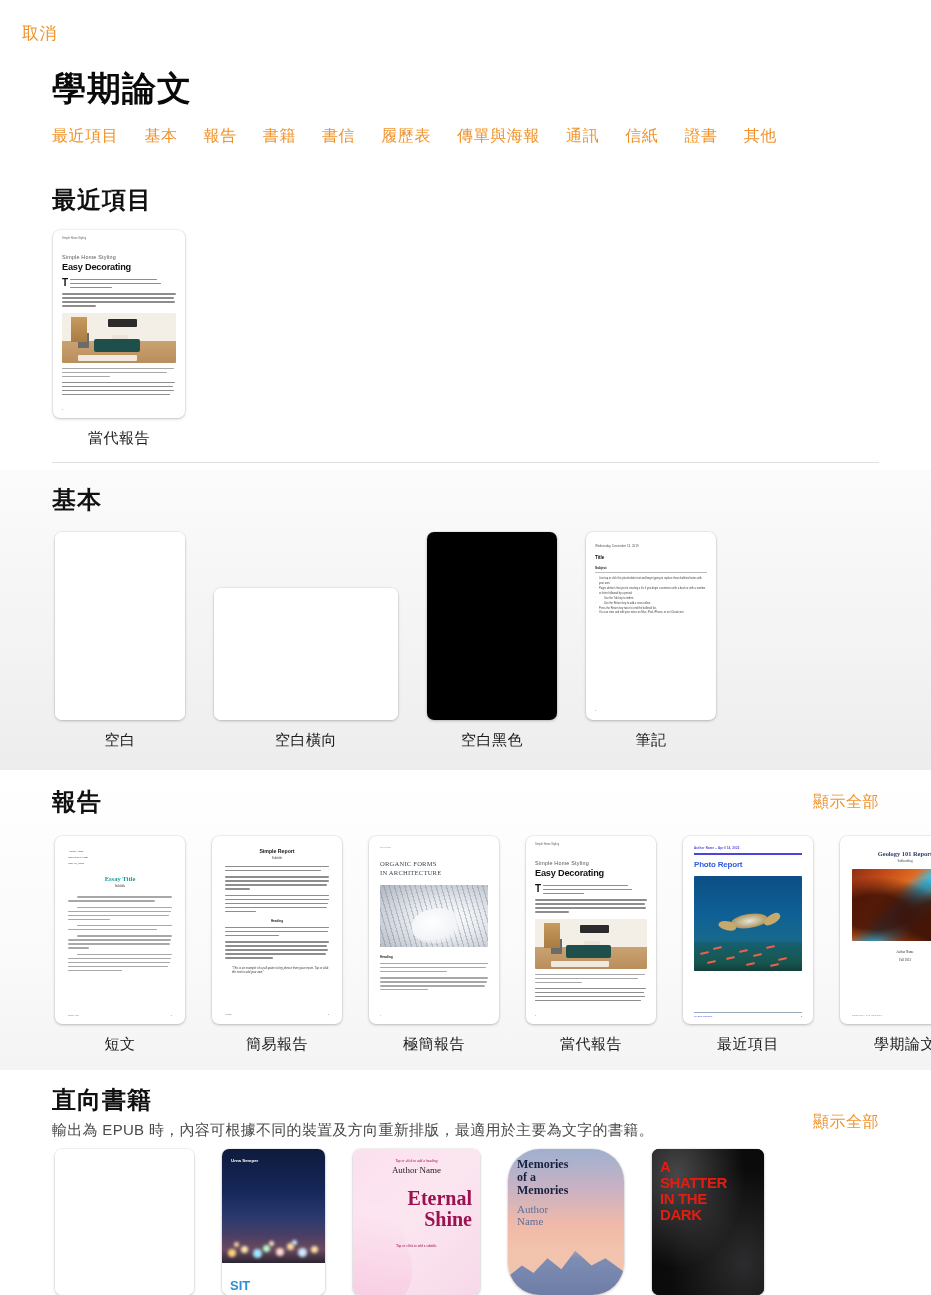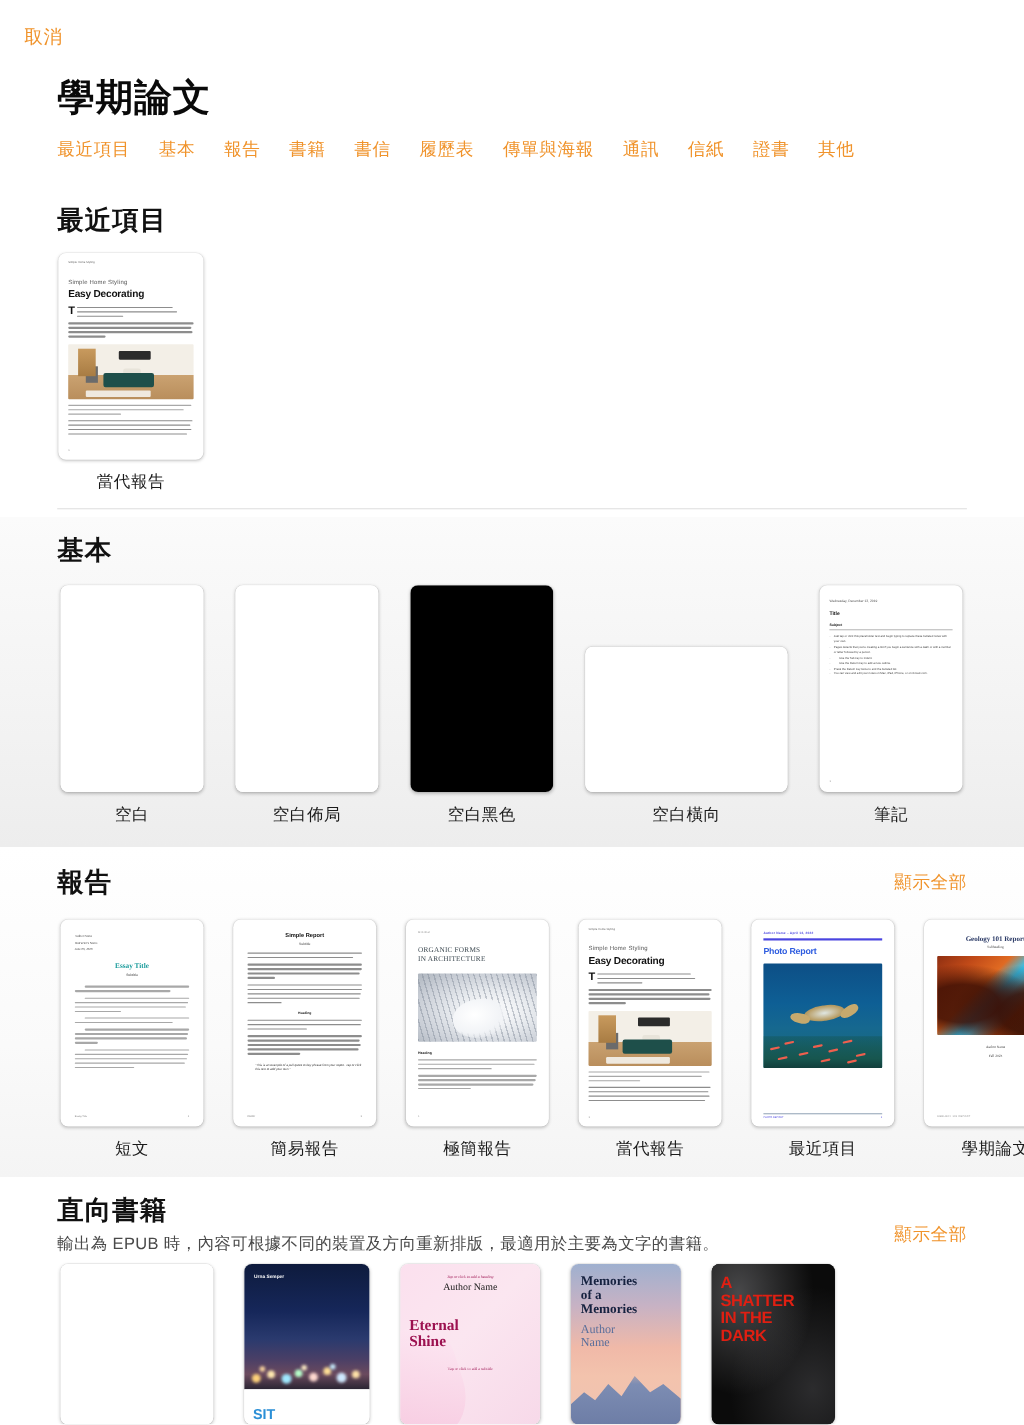--- a/index.html
+++ b/index.html
@@ -185,21 +185,21 @@
   .bk-city .bok{position:absolute; border-radius:50%; filter:blur(1.4px);}
   .bk-city .au{position:absolute; left:9px; top:9px; font-size:4.4px; color:#fff; font-weight:bold; z-index:3;}
   .bk-city .band{position:absolute; left:0; right:0; bottom:0; height:22%; background:#fff;}
   .bk-city .sit{position:absolute; left:8px; bottom:2px; font-size:13px; font-weight:bold; color:#2b8fd6; z-index:4;}
 
   .bk-pink{background:linear-gradient(135deg,#fbe0ee 0%,#fbe6f0 45%,#f7d9e9 100%); position:relative; overflow:hidden; padding:10px 8px;}
   .bk-pink .petal{position:absolute; left:-18%; bottom:-10%; width:62%; height:70%;
     background:linear-gradient(30deg,#f6c3dc,#fdeaf4); border-radius:60% 40% 50% 60%; transform:rotate(-18deg); opacity:.85;}
   .bk-pink .it{font-size:3.6px; color:#9c1150; font-family:"Liberation Serif", serif; font-style:italic; text-align:center; position:relative;}
   .bk-pink .au{font-size:9px; color:#1c1c1c; font-family:"Liberation Serif", serif; text-align:center; margin-top:2px; position:relative;}
-  .bk-pink .h{font-size:14px; color:#9c1150; font-family:"Liberation Serif", serif; font-weight:bold; text-align:left; line-height:1.05; margin-top:24px; position:relative;}
+  .bk-pink .h{font-size:20px; color:#9c1150; font-family:"Liberation Serif", serif; font-weight:bold; text-align:right; line-height:1.05; margin-top:13px; position:relative;}
   .bk-pink .sb{font-size:3.6px; color:#9c1150; font-family:"Liberation Serif", serif; text-align:center; margin-top:14px; position:relative;}
 
   .bk-mem{position:relative; overflow:hidden;
     background:linear-gradient(180deg,#9fb0cf 0%,#c7b2c4 26%,#f0b9a8 52%,#f3c3ad 70%,#eec3b2 100%); padding:9px 9px;}
   .bk-mem .mtn{position:absolute; left:0; right:0; bottom:0; height:42%;
     background:linear-gradient(180deg, rgba(90,105,140,.0) 0%, rgba(90,105,140,.15) 10%, #7d8db3 40%, #6d7da6 100%);
     clip-path: polygon(0% 70%, 12% 52%, 22% 64%, 34% 40%, 46% 58%, 58% 28%, 72% 52%, 84% 40%, 100% 62%, 100% 100%, 0% 100%);}
   .bk-mem .h{font-size:12px; font-weight:bold; color:#15213f; font-family:"Liberation Serif", serif; line-height:1.08; position:relative;}
   .bk-mem .au{font-size:11px; color:#5b6f9b; font-family:"Liberation Serif", serif; line-height:1.12; margin-top:6px; position:relative;}
 
@@ -298,39 +298,33 @@
 
     <div class="row" style="left:55px; top:62px; gap:29px;">
 
       <div class="cell">
         <div class="thumb" style="width:130px;height:188px;">
           <div class="blank-inner"></div>
         </div>
         <div class="cap">空白</div>
       </div>
 
-      <div class="cell">
-        <div class="thumb" style="width:130px;height:188px;">
-          <div class="blank-inner"></div>
-        </div>
-        <div class="cap">空白佈局</div>
-      </div>
-
-      <div class="cell">
-        <div class="thumb" style="width:130px;height:188px;">
-          <div class="black-inner"></div>
-        </div>
-        <div class="cap">空白黑色</div>
-      </div>
 
       <div class="cell" style="align-self:flex-end;">
         <div class="thumb" style="width:184px;height:132px;">
           <div class="blank-inner"></div>
         </div>
         <div class="cap">空白橫向</div>
+      </div>
+
+      <div class="cell">
+        <div class="thumb" style="width:130px;height:188px;">
+          <div class="black-inner"></div>
+        </div>
+        <div class="cap">空白黑色</div>
       </div>
 
       <div class="cell">
         <div class="thumb t-note" style="width:130px;height:188px;">
           <div class="date">Wednesday, December 13, 2019</div>
           <div class="nt">Title</div>
           <div class="sub">Subject</div>
           <ul>
             <li>Just tap or click this placeholder text and begin typing to replace these bulleted notes with your own.</li>
             <li>Pages detects that you're creating a list if you begin a sentence with a dash or with a number or letter followed by a period.</li>
@@ -563,21 +557,21 @@
     <div class="row" style="left:55px; top:79px; gap:28px;">
 
       <div class="cell">
         <div class="thumb" style="width:139px;height:146px;">
           <div class="blank-inner"></div>
         </div>
       </div>
 
 
       <div class="cell">
-        <div class="thumb bk bk-city" style="width:114px;height:146px;">
+        <div class="thumb bk bk-city" style="width:103px;height:146px;">
           <div class="sky">
             <div class="bok" style="left:6%; bottom:5%; width:8px; height:8px; background:#ffd27a;"></div>
             <div class="bok" style="left:18%; bottom:9%; width:7px; height:7px; background:#ffe9b0;"></div>
             <div class="bok" style="left:30%; bottom:4%; width:9px; height:9px; background:#9fe8ff;"></div>
             <div class="bok" style="left:40%; bottom:10%; width:7px; height:7px; background:#b6ffca;"></div>
             <div class="bok" style="left:52%; bottom:6%; width:8px; height:8px; background:#ffd9d0;"></div>
             <div class="bok" style="left:63%; bottom:11%; width:7px; height:7px; background:#ffdf96;"></div>
             <div class="bok" style="left:74%; bottom:5%; width:9px; height:9px; background:#cfe9ff;"></div>
             <div class="bok" style="left:86%; bottom:9%; width:7px; height:7px; background:#ffe2a8;"></div>
             <div class="bok" style="left:12%; bottom:14%; width:5px; height:5px; background:#ffd9a0;"></div>
@@ -597,21 +591,21 @@
           <div class="au">Author Name</div>
           <div class="h">
             <div>Eternal</div>
             <div>Shine</div>
           </div>
           <div class="sb">Tap or click to add a subtitle</div>
         </div>
       </div>
 
       <div class="cell">
-        <div class="thumb bk bk-mem" style="width:100px;height:146px;">
+        <div class="thumb bk bk-mem" style="width:116px;height:146px;border-radius:32px;">
           <div class="mtn"></div>
           <div class="h">
             <div>Memories</div>
             <div>of a</div>
             <div>Memories</div>
           </div>
           <div class="au">
             <div>Author</div>
             <div>Name</div>
           </div>

